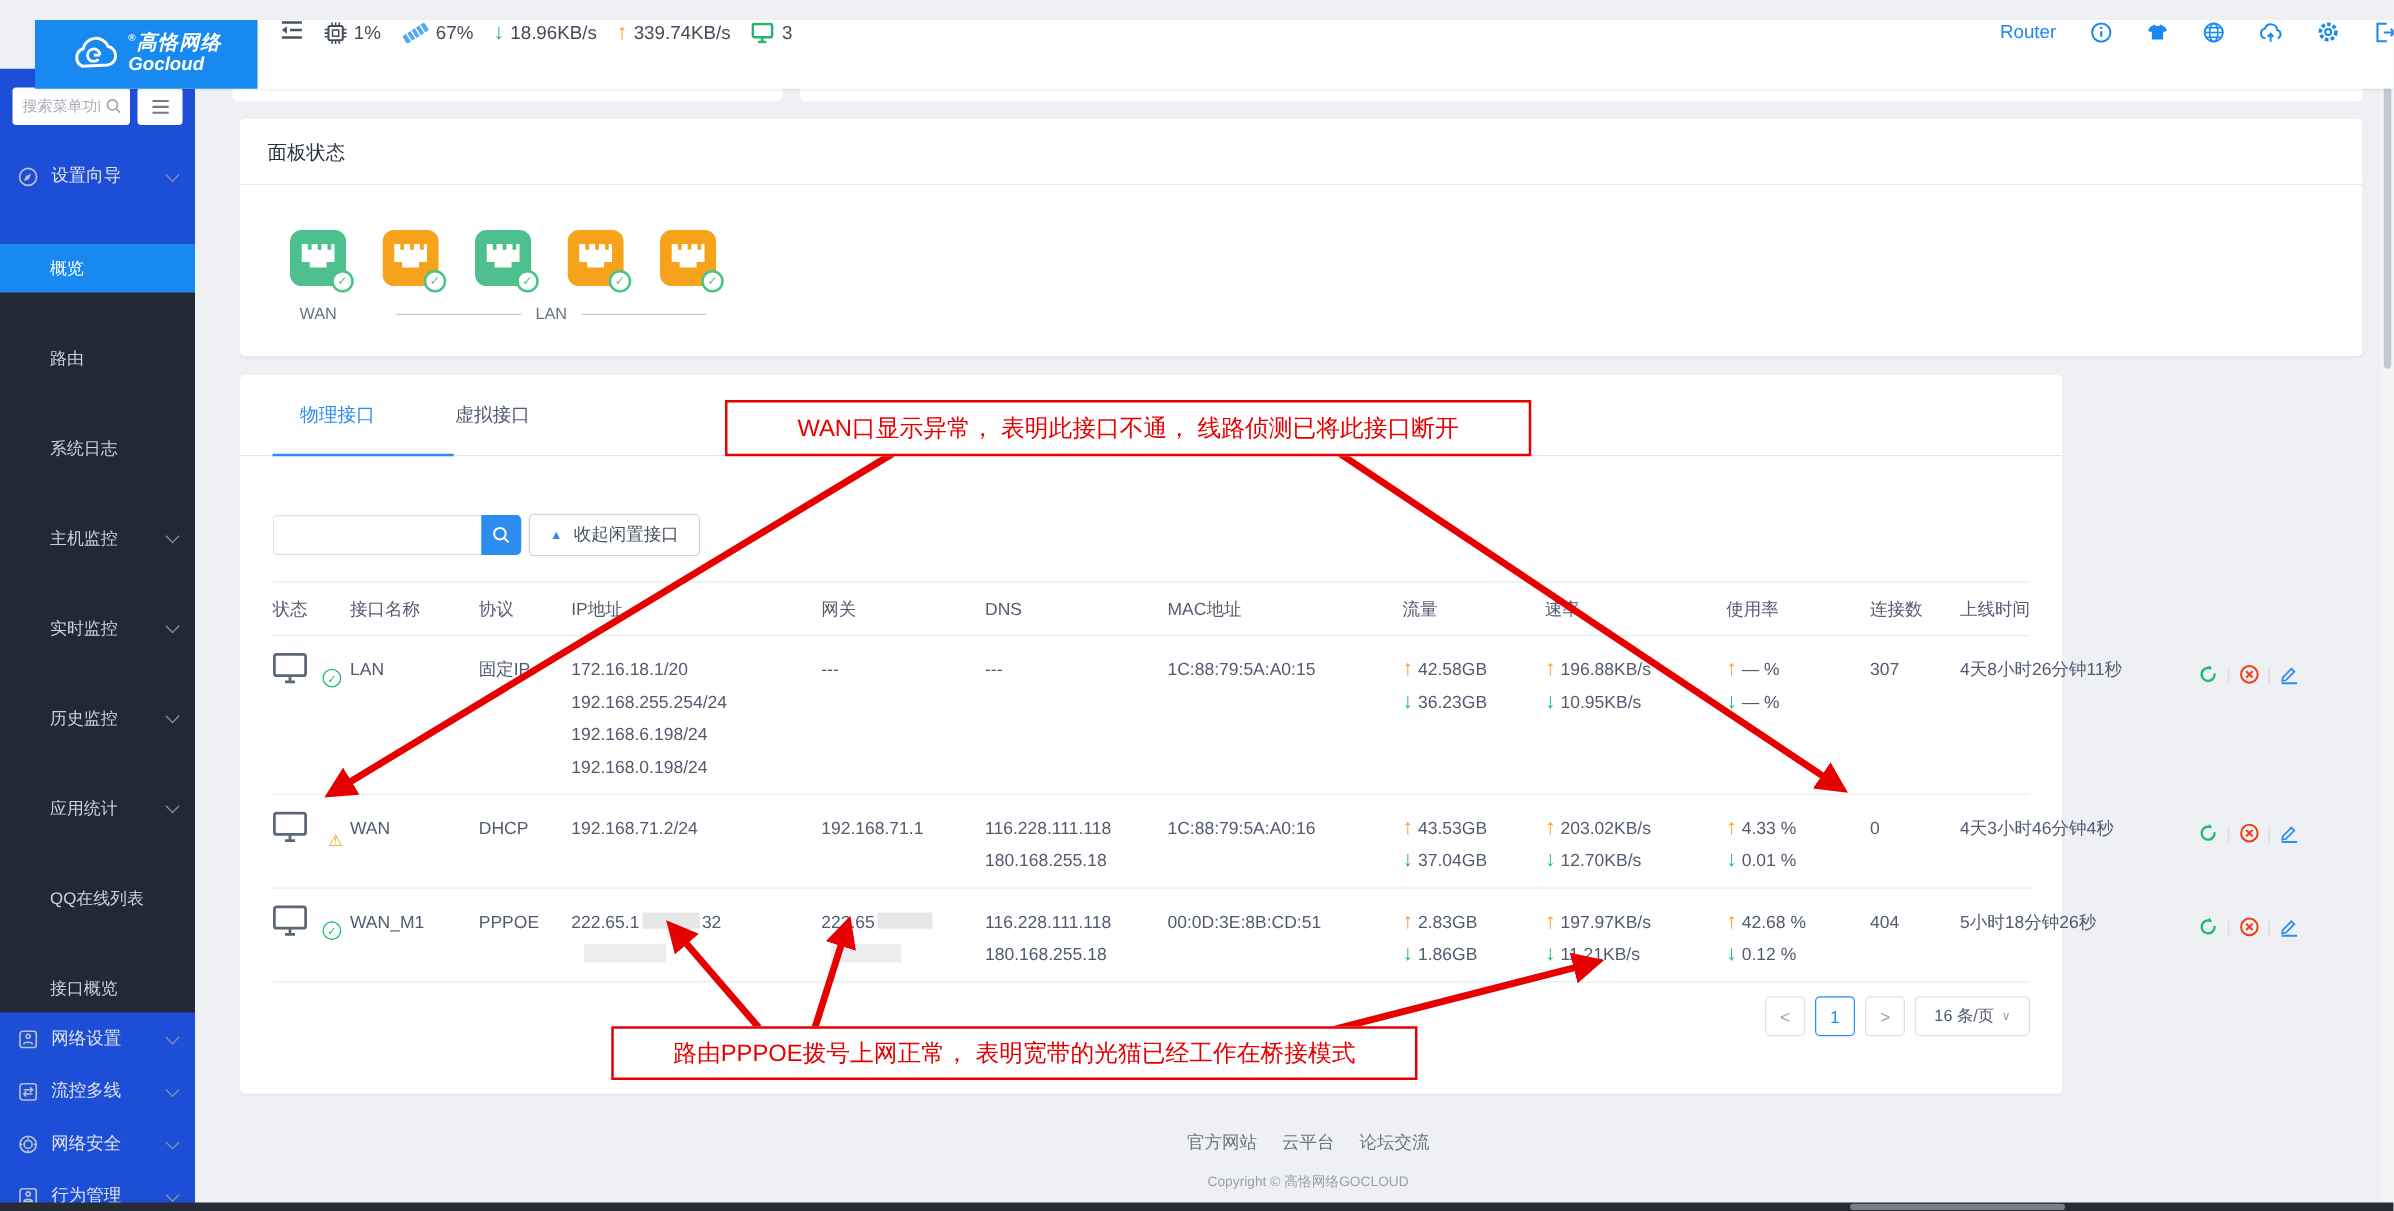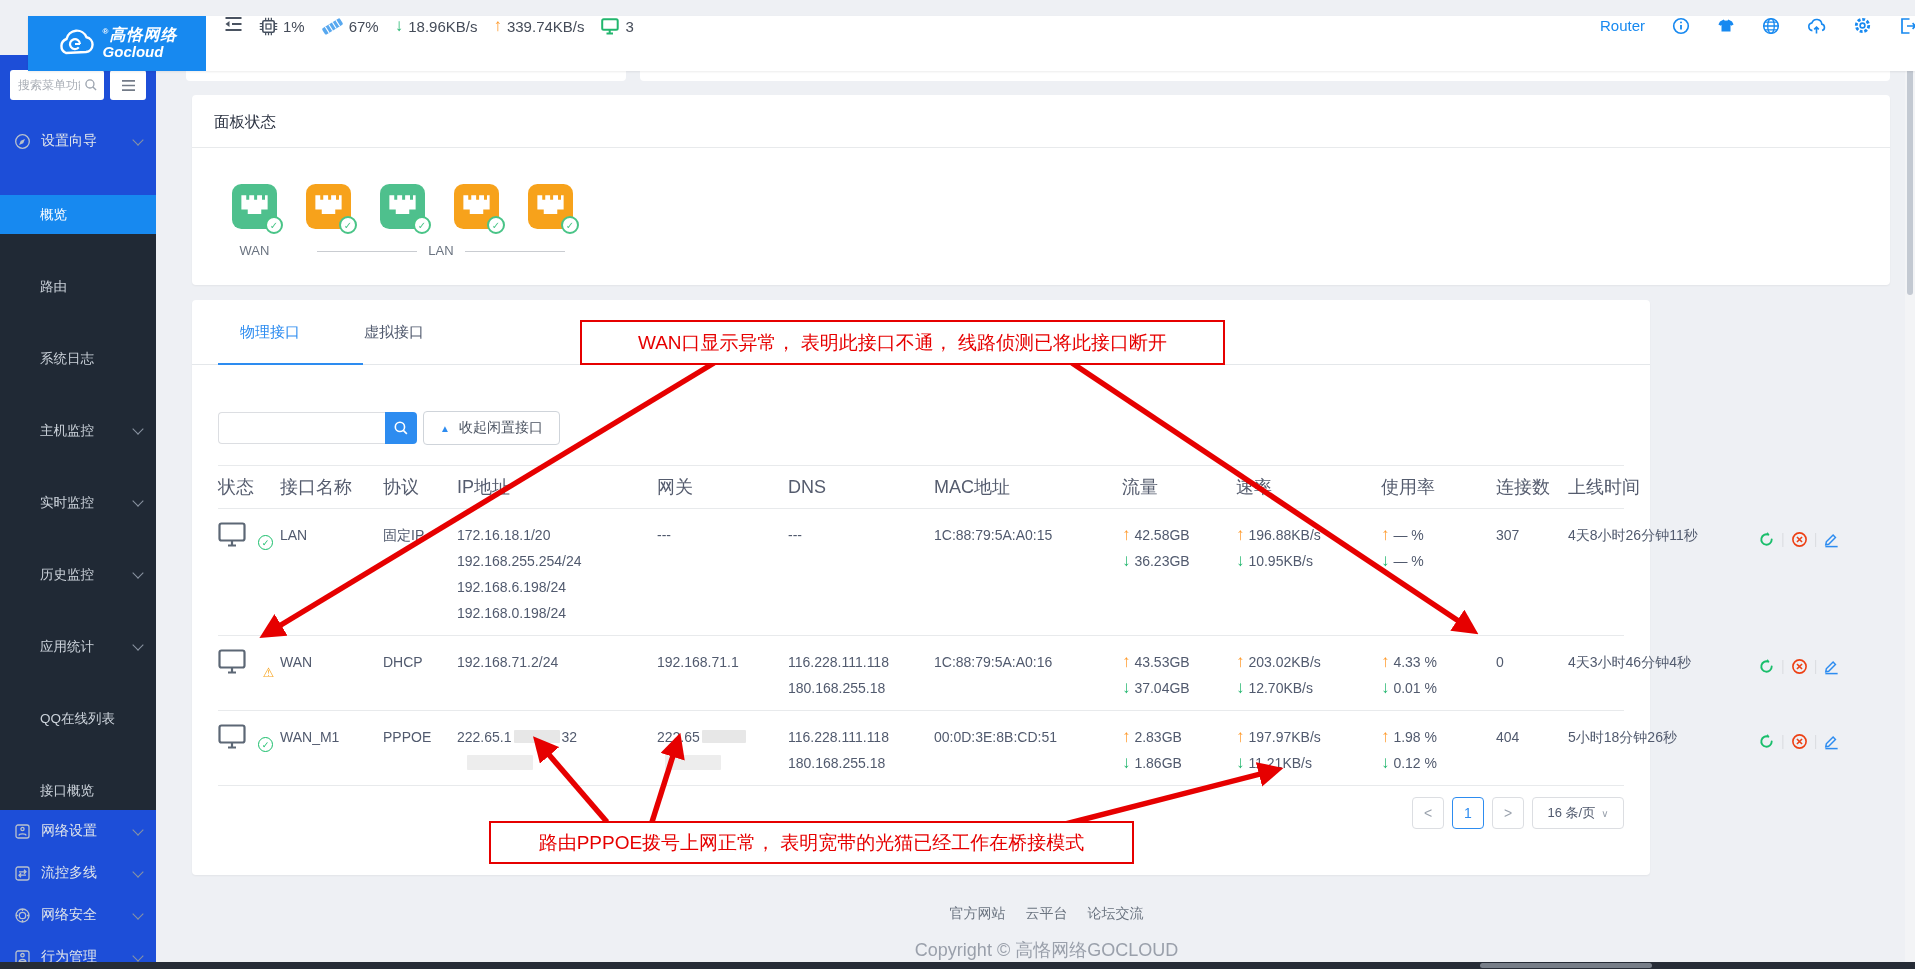--- a/index.html
+++ b/index.html
@@ -80,21 +80,21 @@
   .search-input{width:167px;height:32px;border:1px solid #dcdee2;border-right:0;
                 border-radius:4px 0 0 4px;box-sizing:border-box;padding:0 8px;font-size:13px;}
   .search-btn{width:32px;height:32px;background:#2d8cf0;border:0;border-radius:0 4px 4px 0;
               display:flex;align-items:center;justify-content:center;cursor:pointer;}
   .collapse-btn{margin-left:6px;height:34px;padding:0 16px;border:1px solid #cfd4da;border-radius:4px;
                 background:#fff;display:flex;align-items:center;gap:9px;font-size:14px;color:#4a5260;cursor:pointer;}
   .caret-up{color:#2d8cf0;font-size:10px;}
 
   .itable{margin:20px 26px 0;}
   .thead{display:flex;align-items:center;height:42px;border-top:1px solid #e8eaec;
-         border-bottom:1px solid #e8eaec;font-size:18px;color:#555c6e;}
+         border-bottom:1px solid #e8eaec;font-size:14px;color:#555c6e;}
   .trow{display:flex;align-items:flex-start;padding:13px 0 9px;border-bottom:1px solid #e8eaec;font-size:14px;}
   .cell{box-sizing:border-box;padding-right:10px;flex:none;line-height:26px;}
   .c1{width:62px;}.c2{width:103px;}.c3{width:74px;}.c4{width:200px;}.c5{width:131px;}
   .c6{width:146px;}.c7{width:188px;}.c8{width:114px;}.c9{width:145px;}.c10{width:115px;}
   .c11{width:72px;}.c12{width:190px;}.c13{width:106px;}
   .ud{white-space:nowrap;}
   .status-wrap{position:relative;width:32px;height:30px;margin-top:2px;}
   .sbadge{position:absolute;right:-3px;bottom:-2px;width:13px;height:13px;border-radius:50%;
           background:#fff;display:flex;align-items:center;justify-content:center;font-size:9px;}
   .sbadge.ok{border:1.5px solid #19be6b;color:#19be6b;}
@@ -111,21 +111,21 @@
   .pg-cur{border-color:#2d8cf0;color:#2d8cf0;}
   .pg-size{width:92px;height:32px;border:1px solid #dcdee2;border-radius:4px;background:#fff;color:#515a6e;
            font-size:13px;display:flex;align-items:center;justify-content:center;gap:6px;cursor:pointer;box-sizing:border-box;}
   .pg-caret{color:#9aa2ad;font-size:10px;}
 
   
   .foot-links{position:absolute;left:178px;right:0;top:905px;display:flex;justify-content:center;
               gap:20px;font-size:14px;color:#6b7480;z-index:2;}
   .foot-links a{color:#6b7480;text-decoration:none;cursor:pointer;}
   .foot-copy{position:absolute;left:178px;right:0;top:938px;text-align:center;color:#9aa0ab;
-             font-size:18px;z-index:2;}
+             font-size:11px;z-index:2;}
 
   
   .arrows{position:absolute;left:0;top:0;z-index:20;pointer-events:none;}
   .note{position:absolute;border:2px solid #e60000;background:#fff;color:#e60000;font-size:19px;
         display:flex;align-items:center;justify-content:center;z-index:21;white-space:nowrap;}
   #note1{left:580px;top:320px;width:641px;height:41px;}
   #note2{left:489px;top:821px;width:641px;height:39px;}
 
   
   .vscroll{position:absolute;right:0;top:55px;bottom:7px;width:10px;background:#f3f4f6;z-index:25;}
@@ -623,21 +623,21 @@
         <div class="cell c7">00:0D:3E:8B:CD:51</div>
         <div class="cell c8">
           <div class="ud"><span class="arr-u">↑</span> <span>2.83GB</span></div>
           <div class="ud"><span class="arr-d">↓</span> <span>1.86GB</span></div>
         </div>
         <div class="cell c9">
           <div class="ud"><span class="arr-u">↑</span> <span>197.97KB/s</span></div>
           <div class="ud"><span class="arr-d">↓</span> <span>11.21KB/s</span></div>
         </div>
         <div class="cell c10">
-          <div class="ud"><span class="arr-u">↑</span> <span>1.98 %</span></div>
+          <div class="ud"><span class="arr-u">↑</span> <span>42.68 %</span></div>
           <div class="ud"><span class="arr-d">↓</span> <span>0.12 %</span></div>
         </div>
         <div class="cell c11">404</div>
         <div class="cell c12">5小时18分钟26秒</div>
         <div class="cell c13">
           <div class="actions">
             <span class="aicon">
               <svg width="17" height="17" viewBox="0 0 18 18">
                   <path d="M14.5 9A5.5 5.5 0 1 1 11 3.9" stroke="#19be6b" stroke-width="2" fill="none" stroke-linecap="round"></path>
                   <path d="M10.3 1.1l1.4 3-3.1.4z" fill="#19be6b"></path>

